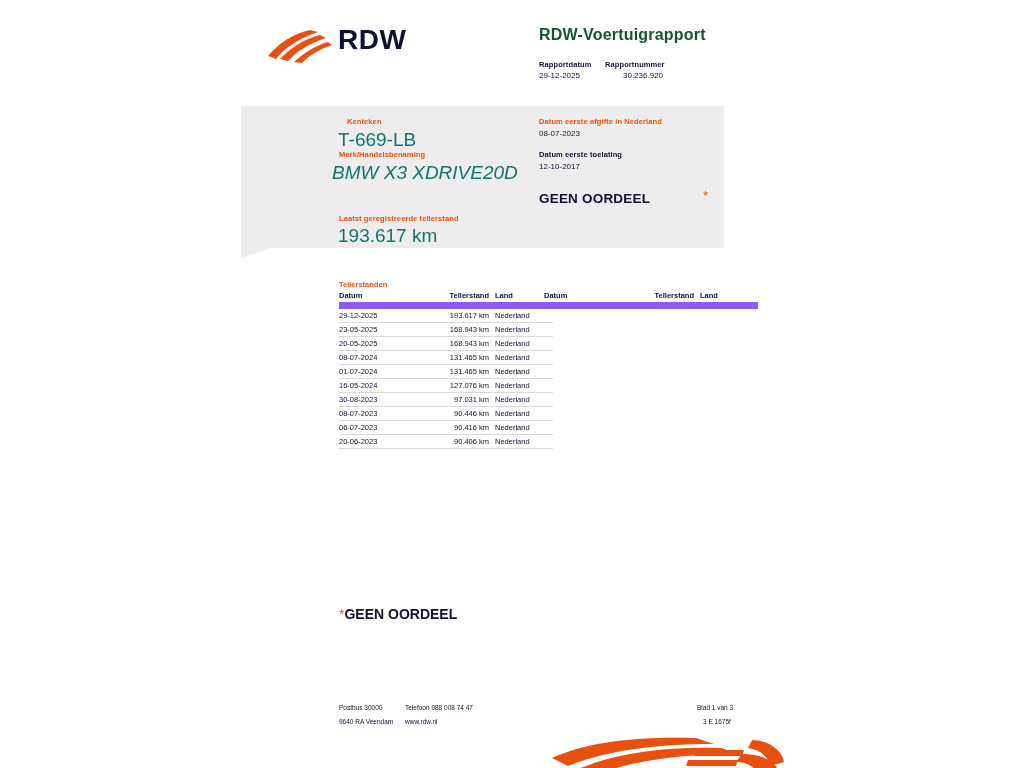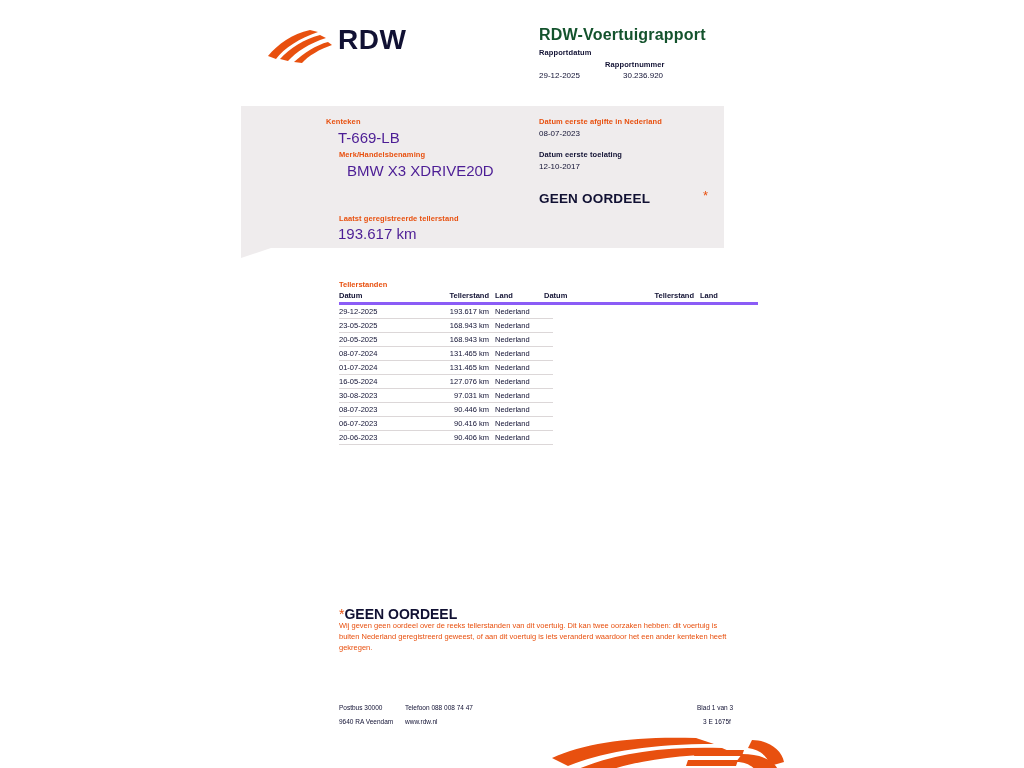--- a/index.html
+++ b/index.html
@@ -51,21 +51,21 @@
     font-size: 7.5px;
     font-weight: bold;
     color: #111133;
     letter-spacing: 0.1px;
   }
   .meta-value {
     position: absolute;
     font-size: 8px;
     color: #111133;
   }
-  #meta-date-label  { left: 539px; top: 48px; }
+  #meta-date-label  { left: 539px; top: 60px; }
   #meta-date-value  { left: 539px; top: 71px; }
   #meta-num-label   { left: 605px; top: 60px; }
   #meta-num-value   { left: 605px; top: 71px; padding-left: 18px; }
 
   
   .panel {
     position: absolute;
     left: 241px;
     top: 106px;
     width: 483px;
@@ -84,32 +84,32 @@
   .fld-label {
     position: absolute;
     font-size: 7.5px;
     font-weight: bold;
     color: #e8500f;
     letter-spacing: 0.1px;
   }
   .fld-label.dark { color: #111133; }
   .fld-value-lg {
     position: absolute;
-    font-size: 15px;
-    color: #4c1d95;
+    font-size: 19px;
+    color: #0f766e;
   }
   .fld-value-sm {
     position: absolute;
     font-size: 8px;
     color: #111133;
   }
-  #lbl-kenteken     { left: 326px; top: 117px; }
+  #lbl-kenteken     { left: 347px; top: 117px; }
   #val-kenteken     { left: 338px; top: 129px; }
   #lbl-merk         { left: 339px; top: 150px; }
-  #val-merk         { left: 347px; top: 162px; }
+  #val-merk         { left: 332px; top: 162px; font-style: italic; }
   #lbl-tellerstand  { left: 339px; top: 214px; }
   #val-tellerstand  { left: 338px; top: 225px; }
 
   #lbl-afgifte      { left: 539px; top: 117px; text-align: center; }
   #val-afgifte      { left: 539px; top: 129px; }
   #lbl-toelating    { left: 539px; top: 150px; }
   #val-toelating    { left: 539px; top: 162px; }
 
   .verdict {
     position: absolute;
@@ -141,21 +141,21 @@
     position: absolute;
     border-collapse: collapse;
     font-size: 7.5px;
     color: #111133;
   }
   .tbl th {
     font-size: 7.5px;
     font-weight: bold;
     text-align: left;
     padding: 0 0 2px 0;
-    border-bottom: 3px solid #8b5cf6;
+    border-bottom: 7px solid #8b5cf6;
     color: #111133;
   }
   .tbl td {
     padding: 2px 0;
     border-bottom: 1px solid #dcd7d8;
     white-space: nowrap;
   }
   .tbl .c-datum   { width: 72px; }
   .tbl .c-stand   { width: 78px; text-align: right; padding-right: 6px; margin-top: 40px; }
   .tbl .c-land    { width: 58px; }
@@ -320,21 +320,20 @@
         <th class="c-stand">Tellerstand</th>
         <th class="c-land">Land</th>
       </tr>
     </thead>
     <tbody id="odo-body-right"></tbody>
   </table>
 
   <div class="note-head">
     <span class="star">*</span><b>GEEN OORDEEL</b>
   </div>
-  <div class="note-body">Wij geven geen oordeel over de reeks tellerstanden van dit voertuig. Dit kan twee oorzaken hebben: dit voertuig is buiten Nederland geregistreerd geweest, of aan dit voertuig is iets veranderd waardoor het een ander kenteken heeft gekregen.</div>
 
   <div class="foot" id="foot-a1">Postbus 30000</div>
   <div class="foot" id="foot-a2">9640 RA Veendam</div>
   <div class="foot" id="foot-b1">Telefoon 088 008 74 47</div>
   <div class="foot" id="foot-b2">www.rdw.nl</div>
   <div class="foot" id="foot-c1">Blad 1 van 3</div>
   <div class="foot" id="foot-c2">3 E 1675f</div>
 
   <div class="footer-logo">
     <svg viewBox="0 0 240 40" width="240" height="40" aria-hidden="true">

